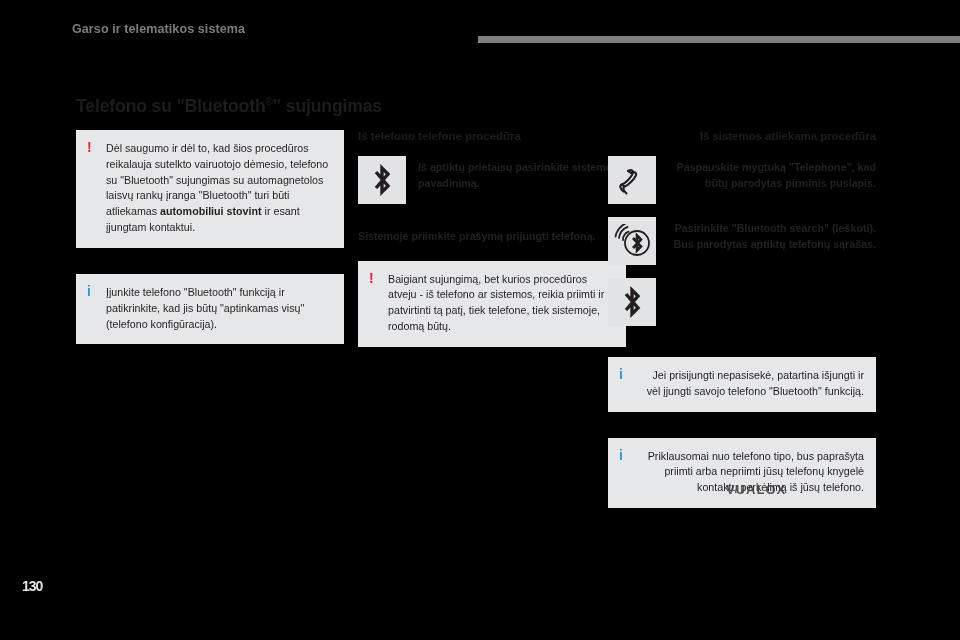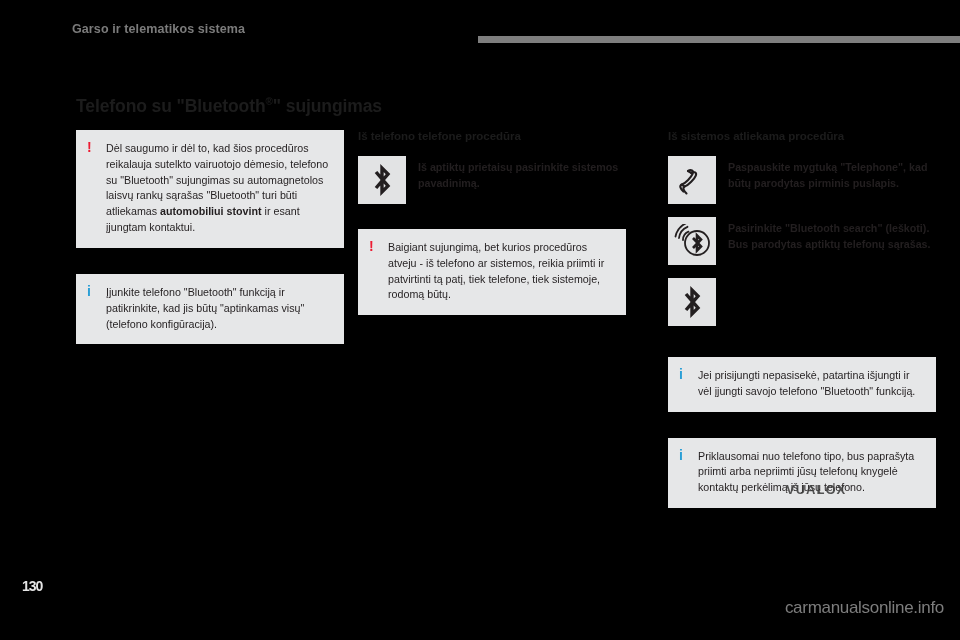--- a/index.html
+++ b/index.html
@@ -64,21 +64,21 @@
     vertical-align: super;
   }
 
   
   .col {
     position: absolute;
     top: 130px;
   }
   .col-left   { left: 76px;  width: 268px; }
   .col-mid    { left: 358px; width: 268px; }
-  .col-right  { left: 668px; width: 268px; }
+  .col-right  { left: 608px; width: 268px; text-align: right; }
 
   .col-heading {
     font-size: 11.5px;
     font-weight: bold;
     color: #1c1c1c;
     margin-bottom: 14px;
     letter-spacing: -0.05px;
     white-space: nowrap;
   }
 
@@ -188,21 +188,21 @@
     <div class="header-title">Garso ir telematikos sistema</div>
     <div class="header-rule"></div>
   </div>
 
   <div class="main-title"><span>Telefono su "Bluetooth</span><sup>®</sup><span>" sujungimas</span></div>
 
   <div class="col col-left">
 
     <div class="callout">
       <span class="mark mark-warning">!</span>
-      <span>Dėl saugumo ir dėl to, kad šios procedūros reikalauja sutelkto vairuotojo dėmesio, telefono su "Bluetooth" sujungimas su automagnetolos laisvų rankų sąrašas "Bluetooth" turi būti atliekamas </span><b>automobiliui stovint</b><span> ir esant įjungtam kontaktui.</span>
+      <span>Dėl saugumo ir dėl to, kad šios procedūros reikalauja sutelkto vairuotojo dėmesio, telefono su "Bluetooth" sujungimas su automagnetolos laisvų rankų įranga "Bluetooth" turi būti atliekamas </span><b>automobiliui stovint</b><span> ir esant įjungtam kontaktui.</span>
     </div>
 
     <div class="spacer-26"></div>
 
     <div class="callout">
       <span class="mark mark-info">i</span>
       <span>Įjunkite telefono "Bluetooth" funkciją ir patikrinkite, kad jis būtų "aptinkamas visų" (telefono konfigūracija).</span>
     </div>
 
   </div>
@@ -215,20 +215,21 @@
       <div class="step-icon">
         <svg width="26" height="34" viewBox="0 0 26 34" aria-hidden="true">
           <path d="M7 9 L19 23 L13 29 L13 5 L19 11 L7 25" fill="none" stroke="#231f20" stroke-width="3.4" stroke-linejoin="miter" stroke-linecap="butt"></path>
         </svg>
       </div>
       <div class="step-text">Iš aptiktų prietaisų pasirinkite sistemos pavadinimą.</div>
     </div>
 
     <div class="spacer-12"></div>
 
+    <div class="plain-line">Sistemoje priimkite prašymą prijungti telefoną.</div>
 
     <div class="callout">
       <span class="mark mark-warning">!</span>
       <span>Baigiant sujungimą, bet kurios procedūros atveju - iš telefono ar sistemos, reikia priimti ir patvirtinti tą patį, tiek telefone, tiek sistemoje, rodomą būtų.</span>
     </div>
 
   </div>
 
   <div class="col col-right">
 
@@ -280,15 +281,14 @@
     <div class="callout">
       <span class="mark mark-info">i</span>
       <span>Priklausomai nuo telefono tipo, bus paprašyta priimti arba nepriimti jūsų telefonų knygelė kontaktų perkėlimą iš jūsų telefono.</span>
       <span class="wm-inline">VUALOX</span>
     </div>
 
   </div>
 
   <div class="page-number">130</div>
 
-  <div class="site-watermark">carmanualsonline.info</div>
 
 </div>
 
 </body></html>

